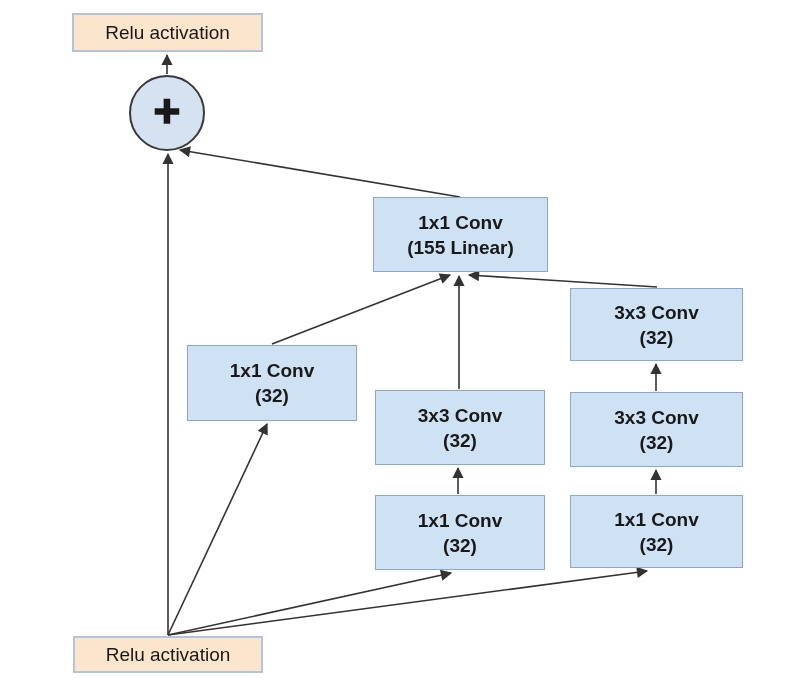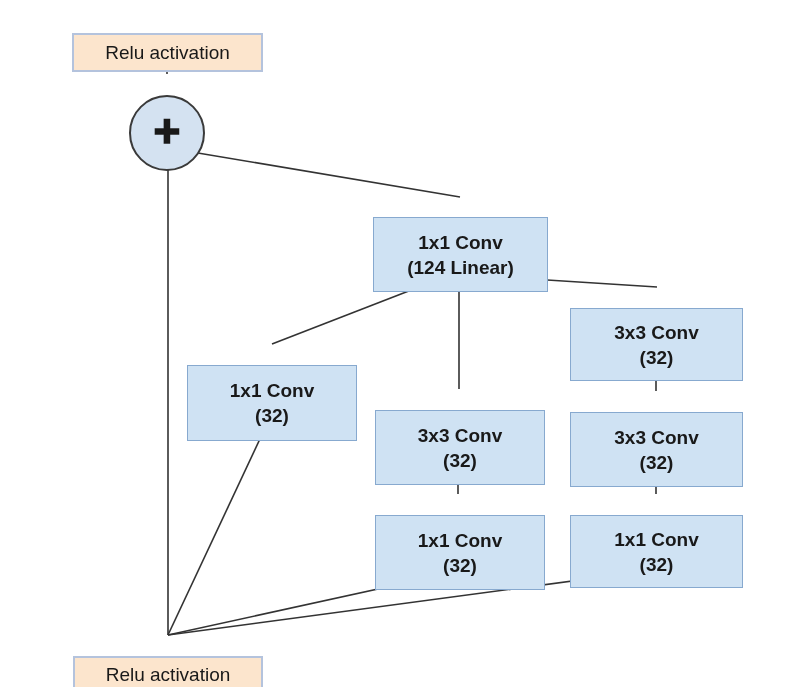--- a/index.html
+++ b/index.html
@@ -34,21 +34,20 @@
   .node {
     position: absolute;
     display: flex;
     flex-direction: column;
     align-items: center;
     justify-content: center;
     text-align: center;
     color: var(--text);
     font-size: 19px;
     line-height: 25px;
-    margin-top: 20px;
   }
   .relu {
     background: var(--relu_fill);
     border: 2px solid var(--relu_border);
   }
   .conv {
     background: var(--conv_fill);
     border: 1.5px solid var(--conv_border);
     font-weight: bold;
   }
@@ -104,21 +103,21 @@
   <div class="node relu n-relu-top">
     <span>Relu activation</span>
   </div>
 
   <div class="node add-circle n-add">
     <span class="plus">+</span>
   </div>
 
   <div class="node conv n-conv-linear">
     <div>1x1 Conv</div>
-    <div>(124 Linear)</div>
+    <div>(155 Linear)</div>
   </div>
 
   <div class="node conv n-b1-c1">
     <div>1x1 Conv</div>
     <div>(32)</div>
   </div>
 
   <div class="node conv n-b2-c2">
     <div>3x3 Conv</div>
     <div>(32)</div>

